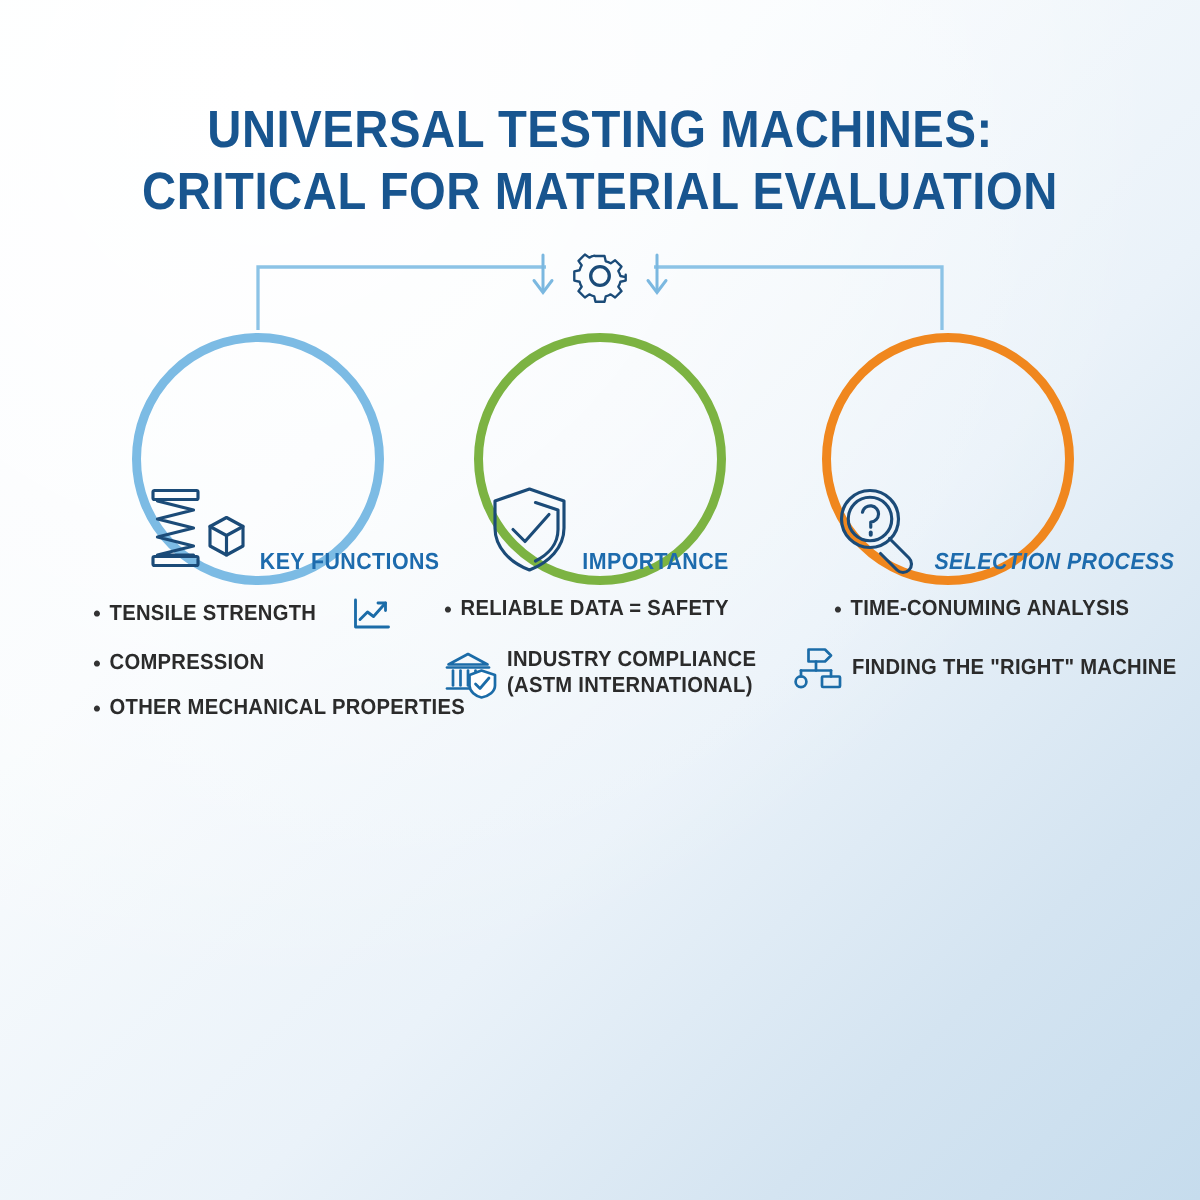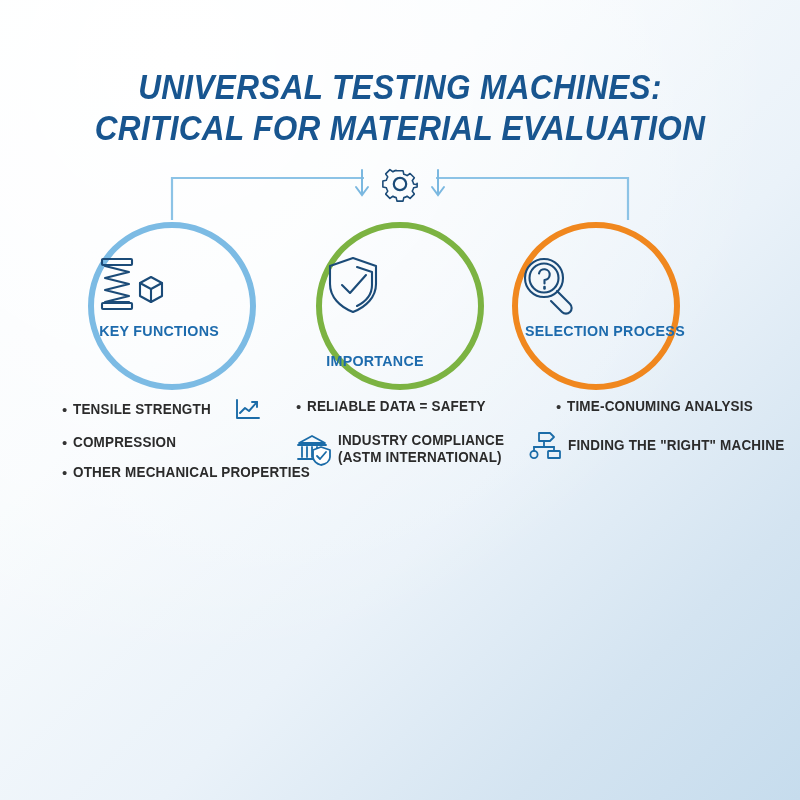--- a/index.html
+++ b/index.html
@@ -23,21 +23,20 @@
     overflow: hidden;
   }
 
   
   .title-block {
     position: absolute;
     top: 66px;
     left: 0;
     width: 800px;
     text-align: center;
-    font-style: italic;
   }
   .title-line {
     color: #18558f;
     font-family: "Liberation Sans Narrow", "Liberation Sans", sans-serif;
     font-weight: bold;
     font-size: 35px;
     letter-spacing: 0.4px;
     line-height: 41px;
     transform: scaleX(0.90);
     transform-origin: center center;
@@ -63,28 +62,28 @@
     height: 170px;
   }
   .circle {
     position: absolute;
     width: 168px;
     height: 168px;
     border-radius: 50%;
     border: 6px solid #7cbbe4;
     box-sizing: border-box;
     display: flex;
-    flex-direction: column;
-    align-items: flex-start;
+    flex-direction: row;
+    align-items: flex-end;
     justify-content: flex-start;
     background: transparent;
   }
   .circle.c1 { left: 88px;  border-color: #7cbbe4; }
   .circle.c2 { left: 316px; border-color: #7cb342; }
-  .circle.c3 { left: 512px; border-color: #f0871e; }
+  .circle.c3 { left: 548px; border-color: #f0871e; font-style: italic; }
 
   .circle-icon {
     margin-top: 26px;
     height: 62px;
     display: flex;
     align-items: center;
     justify-content: center;
   }
   .circle-label {
     margin-top: 6px;
@@ -250,21 +249,21 @@
 
             <path d="M46 28 L57 22 L68 28 L68 41 L57 47 L46 41 Z"></path>
             <path d="M46 28 L57 34 L68 28"></path>
             <path d="M57 34 L57 47"></path>
           </g>
         </svg>
       </div>
       <div class="circle-label">KEY FUNCTIONS</div>
     </div>
 
-    <div class="circle c2" style="border-color: rgb(124, 179, 66); gap: 30px;">
+    <div class="circle c2" style="border-color: rgb(124, 179, 66);">
       <div class="circle-icon">
         <svg width="62" height="62" viewBox="0 0 62 62">
           <g fill="none" stroke="#1b4b78" stroke-width="2.1" stroke-linejoin="round" stroke-linecap="round">
             <path d="M31 4 L54 12 L54 30 C54 43 44 53 31 58 C18 53 8 43 8 30 L8 12 Z"></path>
             <path d="M35 13 L50 18 L50 31 C50 41 43 48 35 52"></path>
             <polyline points="20,31 28,39 44,21"></polyline>
           </g>
         </svg>
       </div>
       <div class="circle-label">IMPORTANCE</div>

